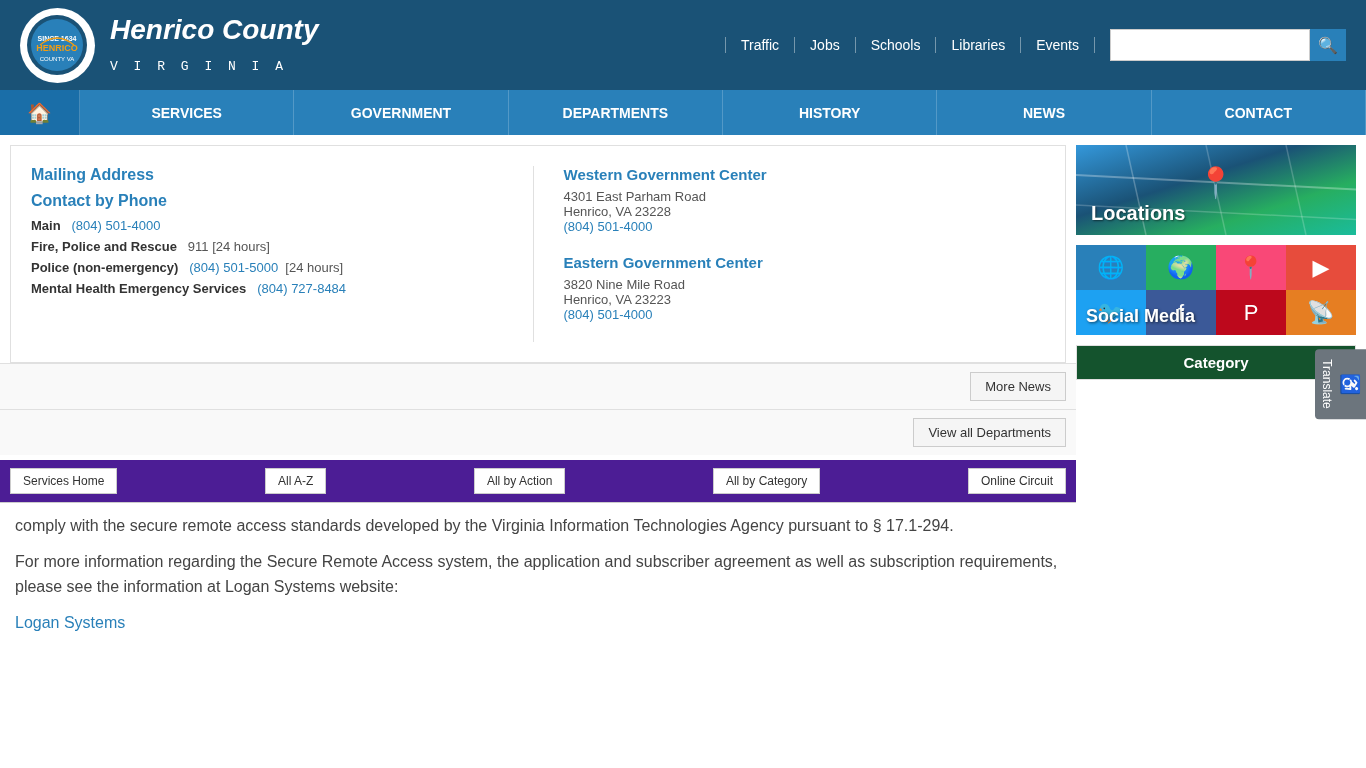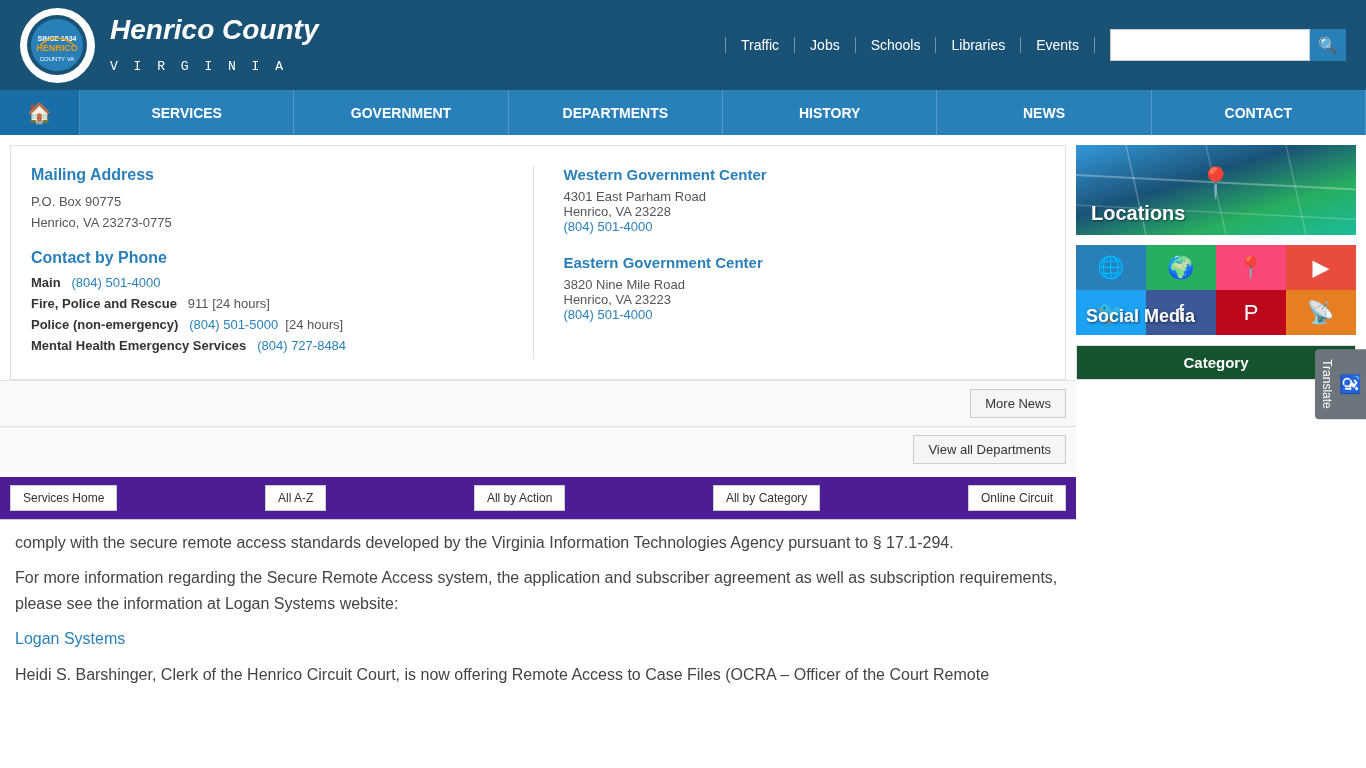--- a/index.html
+++ b/index.html
@@ -441,24 +441,20 @@
   </nav>
 
   <div class="body-area">
     <div class="center-area">
 
       <div style="background:#fff; border:1px solid #e0e0e0; margin:10px 10px 0 10px;">
         <div style="display:flex; padding:20px; gap:30px;">
 
           <div style="flex:1; border-right:1px solid #e0e0e0; padding-right:20px;">
             <div class="contact-section-title">Mailing Address</div>
-            <div class="contact-text">
-              <span>P.O. Box 90775</span><br>
-              <span>Henrico, VA 23273-0775</span>
-            </div>
             <div class="contact-section-title">Contact by Phone</div>
             <div class="phone-row">
               <span class="phone-label">Main</span>&nbsp;&nbsp;
               <a class="phone-link" href="#">(804) 501-4000</a>
             </div>
             <div class="phone-row">
               <span class="phone-label">Fire, Police and Rescue</span>&nbsp;&nbsp;
               <span class="phone-note">911 [24 hours]</span>
             </div>
             <div class="phone-row">
@@ -515,21 +511,20 @@
       </div>
 
       <div class="main-text">
         <p>comply with the secure remote access standards developed by the Virginia Information Technologies Agency pursuant to § 17.1-294.</p>
         <p>
           <span>For more information regarding the Secure Remote Access system, the application and subscriber agreement as well as subscription requirements, please see the information at Logan Systems website:</span>
         </p>
         <p>
           <a href="#">Logan Systems</a>
         </p>
-        <p>Heidi S. Barshinger, Clerk of the Henrico Circuit Court, is now offering Remote Access to Case Files (OCRA – Officer of the Court Remote</p>
       </div>
     </div>
 
     <div class="right-sidebar">
 
       <div class="locations-widget">
         <div class="locations-bg">
           <div style="width:100%; height:100%; position:relative;">
 
             <svg width="100%" height="100%" xmlns="http://www.w3.org/2000/svg" style="position:absolute;top:0;left:0;">

